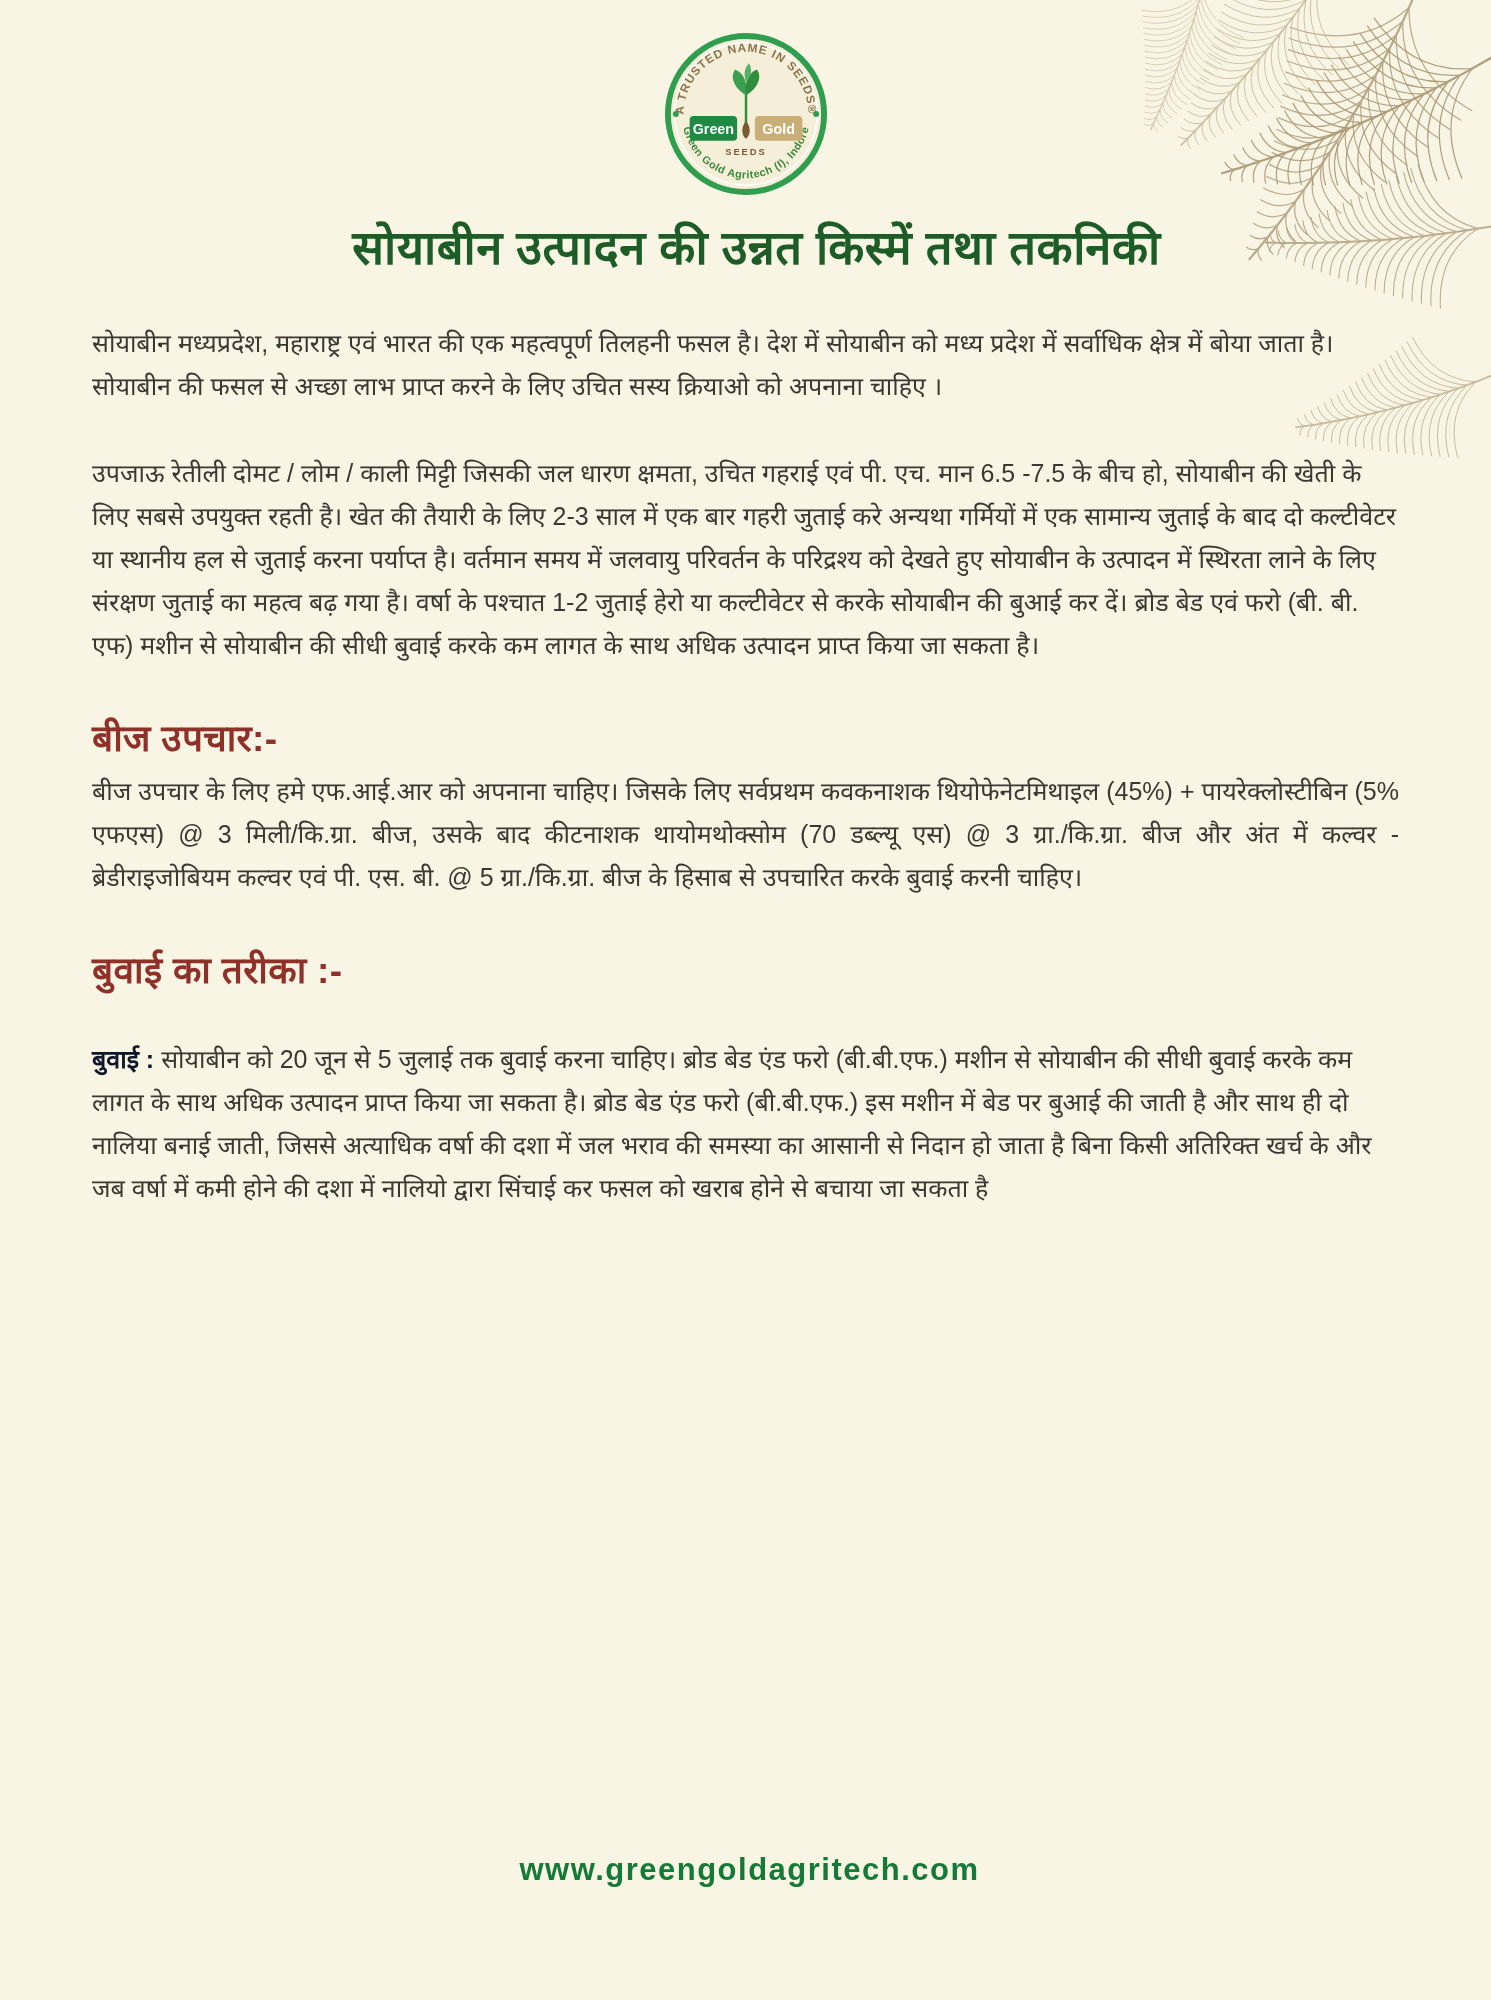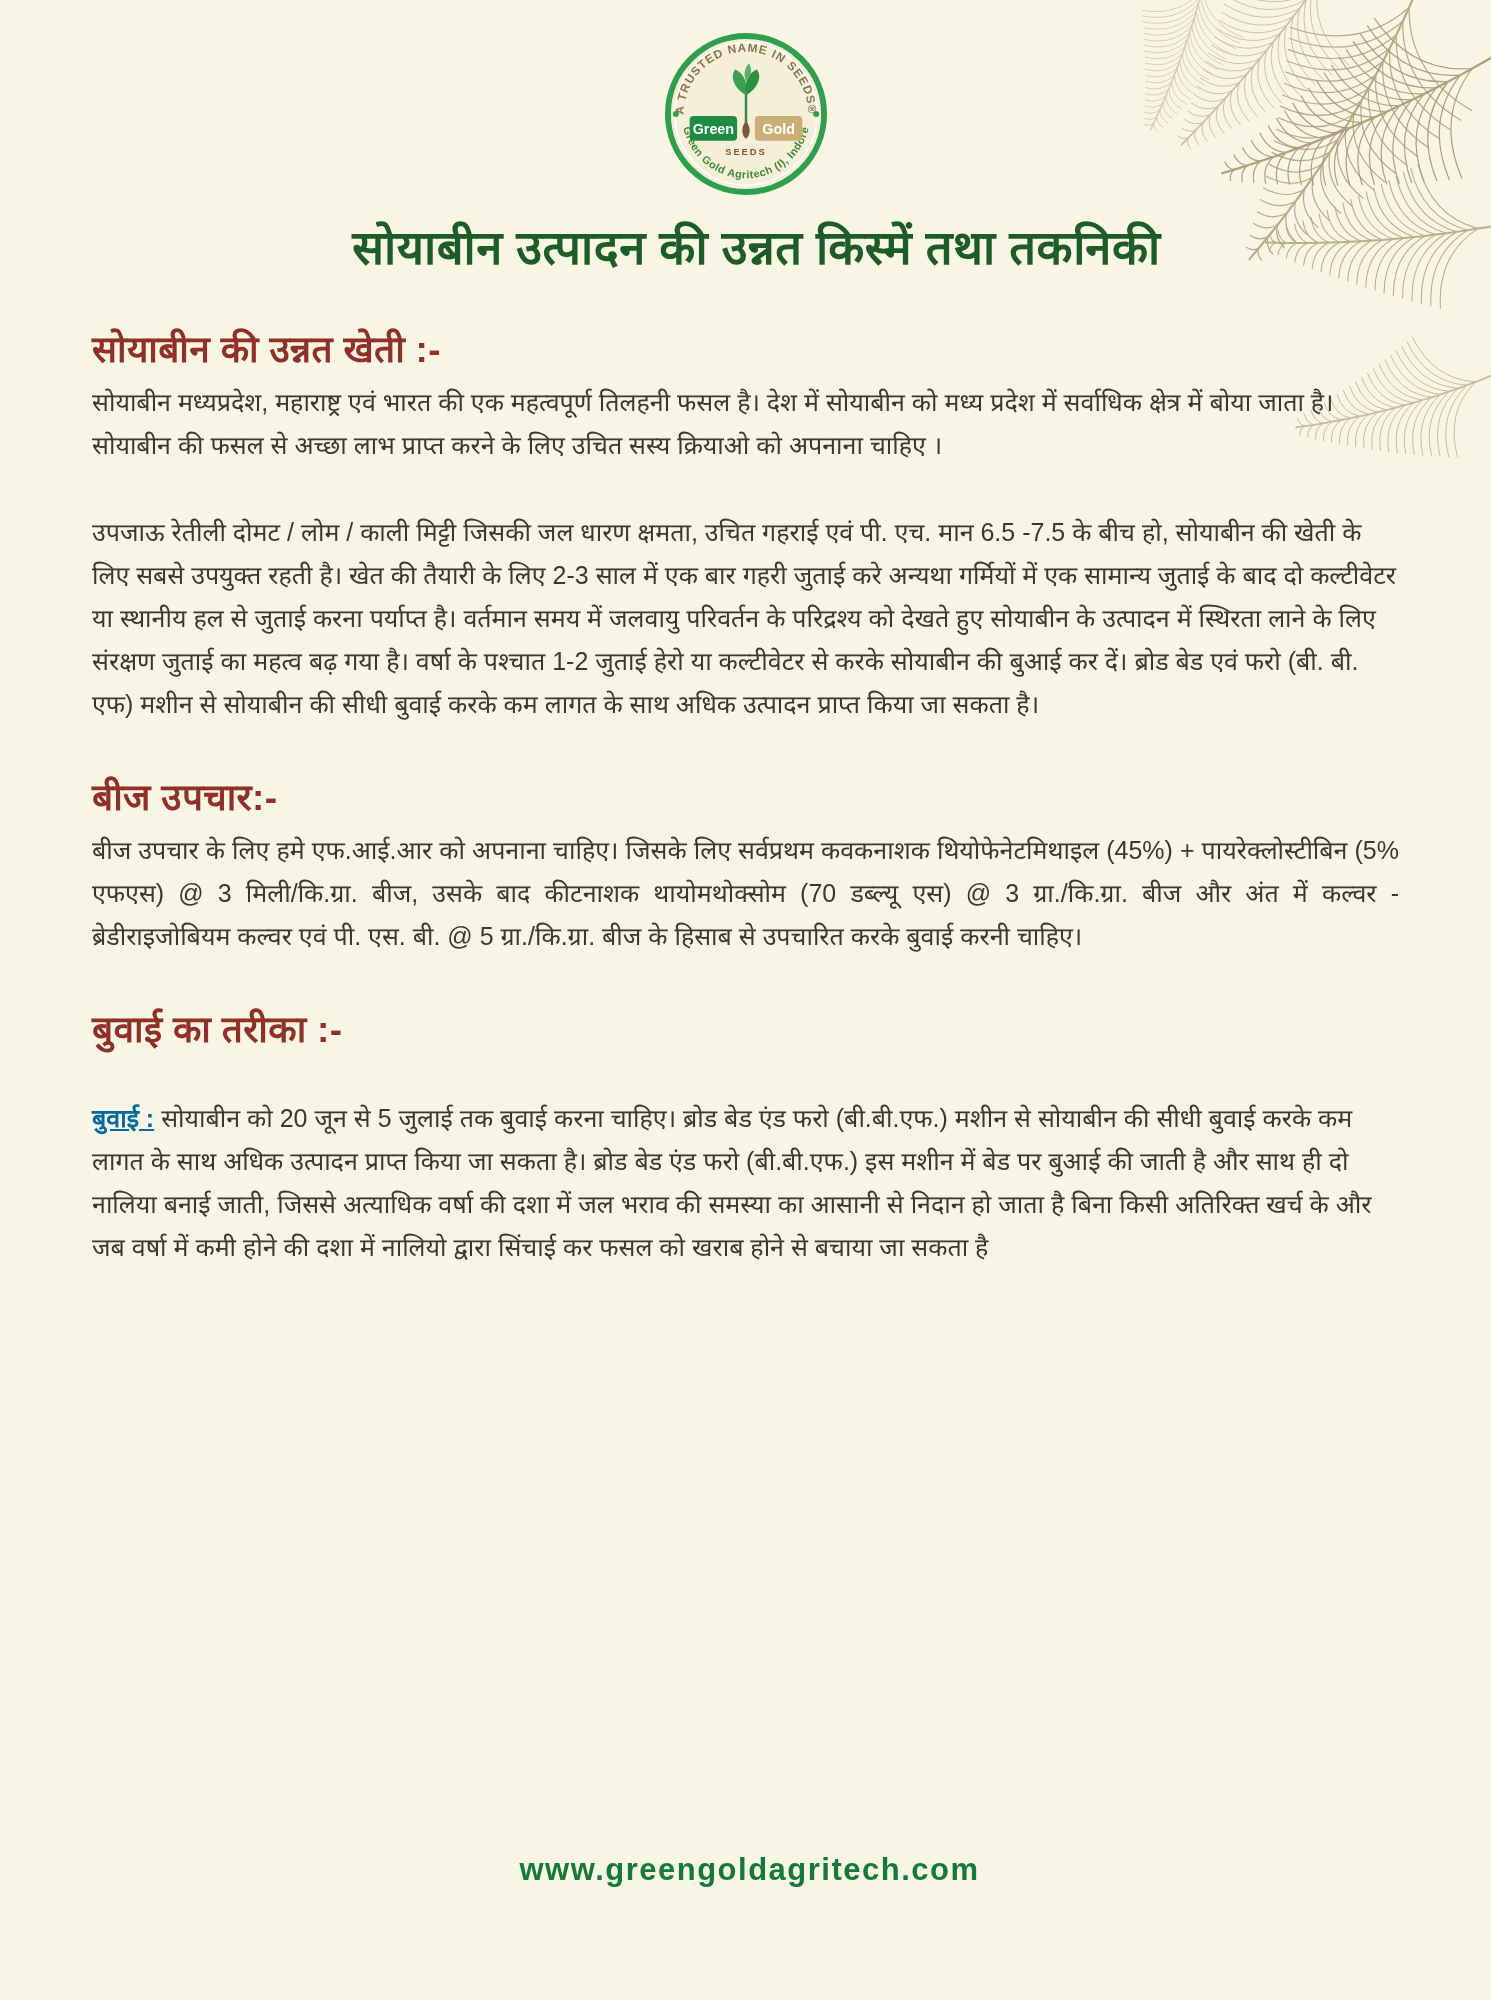--- a/index.html
+++ b/index.html
@@ -21,21 +21,21 @@
   .content{padding:0 92px;position:relative;z-index:2;}
   .sec{margin-top:44px;}
   .sec h2{
     color:#8f3129;font-size:37px;font-weight:bold;margin:0 0 8px;
     letter-spacing:0.3px;
   }
   .sec p{
     font-size:25px;line-height:1.72;margin:0;color:#3a3931;
   }
   .sec.justify p{text-align:justify;}
-  .lead{color:#0369a1;font-weight:bold;text-decoration:underline;}
+  .lead{color:#0f172a;font-weight:bold;}
   .footer{
     position:absolute;left:4px;bottom:112px;width:100%;
     text-align:center;color:#157a37;font-weight:bold;
     font-size:31px;letter-spacing:1.5px;z-index:2;
   }
 </style>
 </head>
 <body>
 
 <svg id="leafSvg" class="decor" width="540" height="600" viewBox="0 0 540 600">
@@ -330,21 +330,20 @@
     <text x="118" y="105" font-size="14.5" font-weight="bold" fill="#ffffff" text-anchor="middle">Gold</text>
     <text x="85" y="126" font-size="9.5" font-weight="bold" fill="#7a5a32" text-anchor="middle" letter-spacing="2">SEEDS</text>
   </svg>
 </div>
 
 <h1 class="page-title">सोयाबीन उत्पादन की उन्नत किस्में तथा तकनिकी</h1>
 
 <div class="content">
 
   <div class="sec">
-    <h2>सोयाबीन की उन्नत खेती :-</h2>
     <p>सोयाबीन मध्यप्रदेश, महाराष्ट्र एवं भारत की एक महत्वपूर्ण तिलहनी फसल है। देश में सोयाबीन को मध्य प्रदेश में सर्वाधिक क्षेत्र में बोया जाता है। सोयाबीन की फसल से अच्छा लाभ प्राप्त करने के लिए उचित सस्य क्रियाओ को अपनाना चाहिए ।</p>
   </div>
 
   <div class="sec">
     <p>उपजाऊ रेतीली दोमट / लोम / काली मिट्टी जिसकी जल धारण क्षमता, उचित गहराई एवं पी. एच. मान 6.5 -7.5 के बीच हो, सोयाबीन की खेती के लिए सबसे उपयुक्त रहती है। खेत की तैयारी के लिए 2-3 साल में एक बार गहरी जुताई करे अन्यथा गर्मियों में एक सामान्य जुताई के बाद दो कल्टीवेटर या स्थानीय हल से जुताई करना पर्याप्त है। वर्तमान समय में जलवायु परिवर्तन के परिद्रश्य को देखते हुए सोयाबीन के उत्पादन में स्थिरता लाने के लिए संरक्षण जुताई का महत्व बढ़ गया है। वर्षा के पश्चात 1-2 जुताई हेरो या कल्टीवेटर से करके सोयाबीन की बुआई कर दें। ब्रोड बेड एवं फरो (बी. बी. एफ) मशीन से सोयाबीन की सीधी बुवाई करके कम लागत के साथ अधिक उत्पादन प्राप्त किया जा सकता है।</p>
   </div>
 
   <div class="sec justify">
     <h2>बीज उपचार:-</h2>
     <p>बीज उपचार के लिए हमे एफ.आई.आर को अपनाना चाहिए। जिसके लिए सर्वप्रथम कवकनाशक थियोफेनेटमिथाइल (45%) + पायरेक्लोस्टीबिन (5% एफएस) @ 3 मिली/कि.ग्रा. बीज, उसके बाद कीटनाशक थायोमथोक्सोम (70 डब्ल्यू एस) @ 3 ग्रा./कि.ग्रा. बीज और अंत में कल्वर - ब्रेडीराइजोबियम कल्वर एवं पी. एस. बी. @ 5 ग्रा./कि.ग्रा. बीज के हिसाब से उपचारित करके बुवाई करनी चाहिए।</p>

